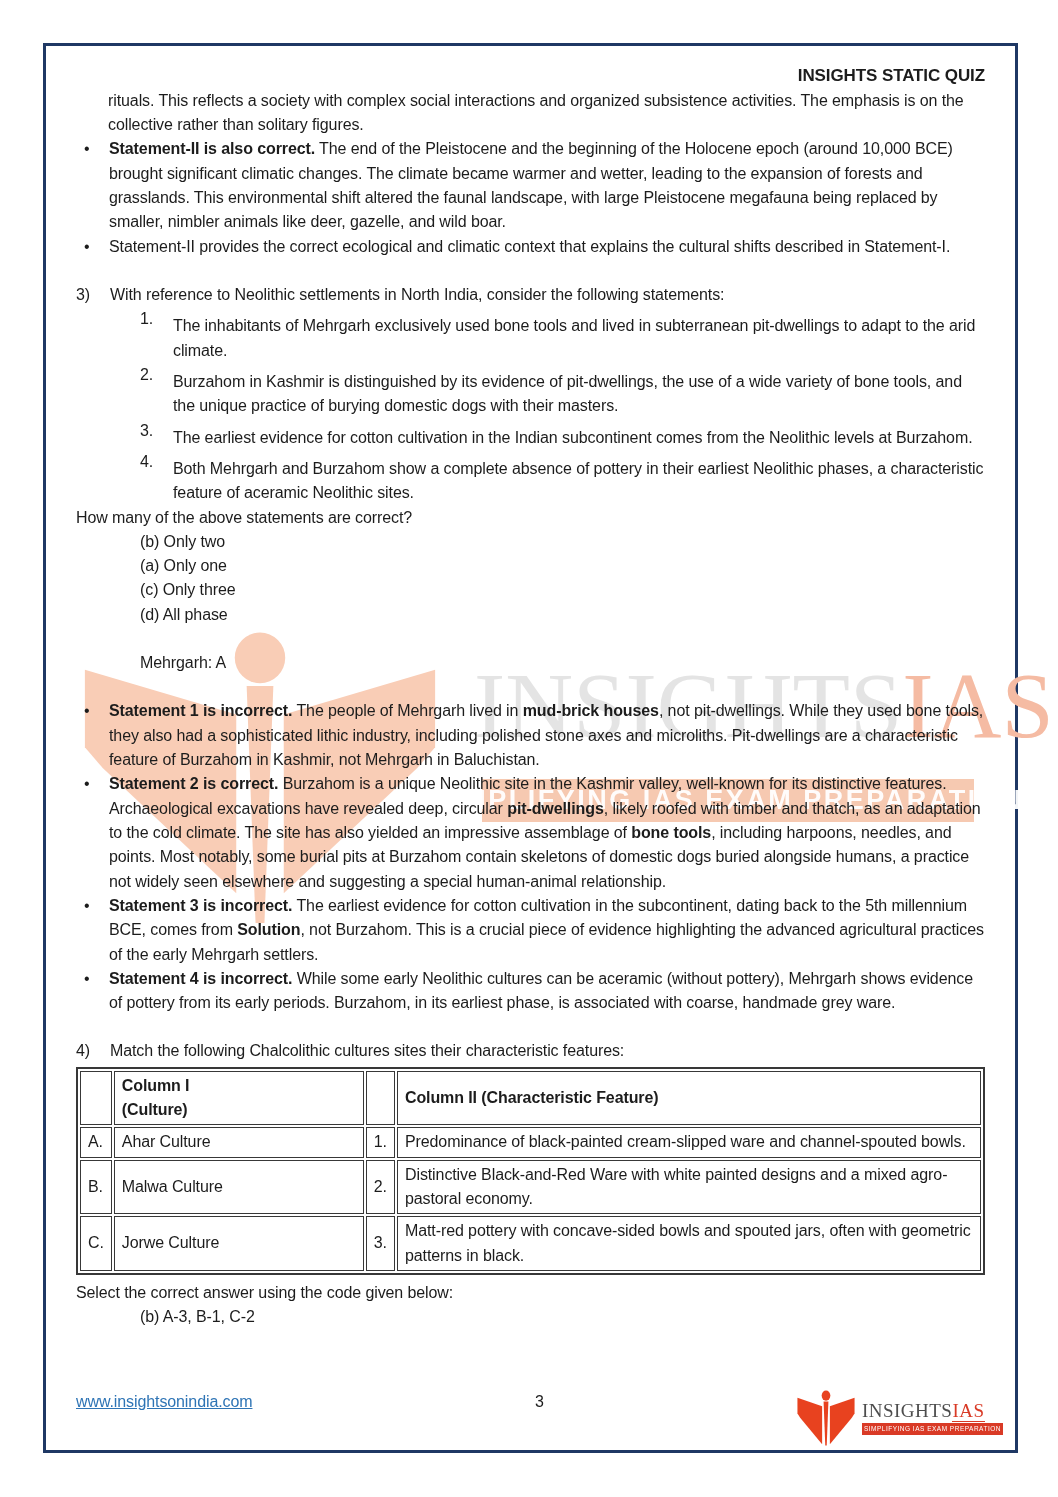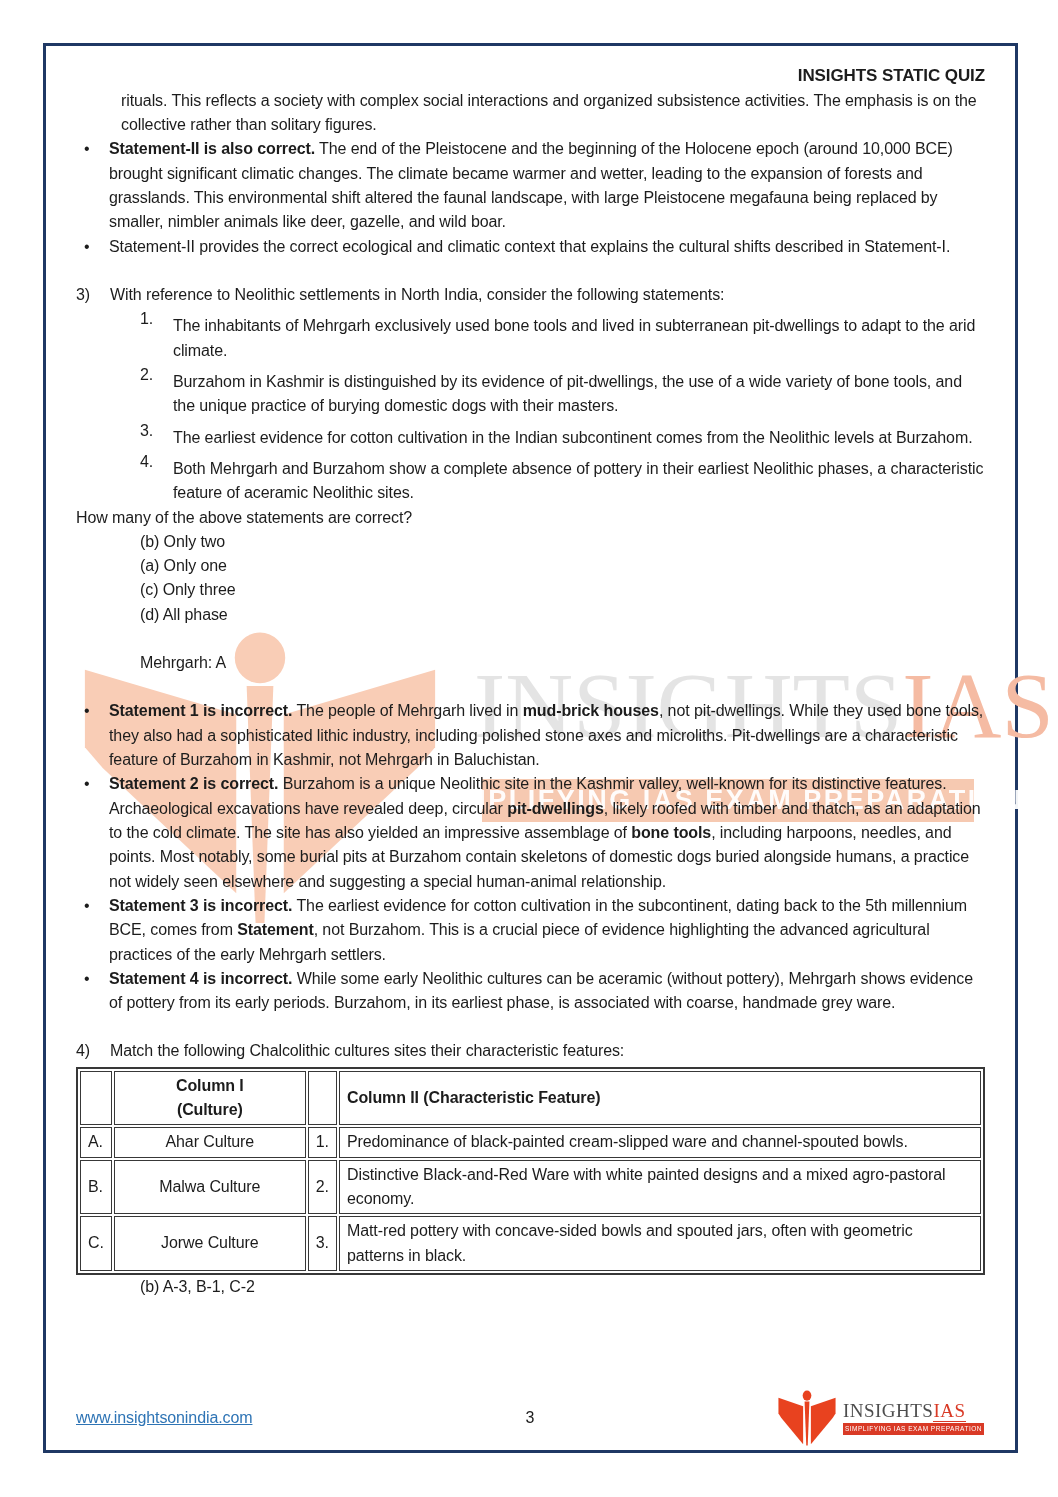--- a/index.html
+++ b/index.html
@@ -12,47 +12,47 @@
   .wm { position:absolute; inset:0; z-index:0; pointer-events:none; }
   .wm-logo { position:absolute; left:30px; top:582px; width:368px; height:298px; }
   .wm-text { position:absolute; left:428px; top:612px; font-family:"Liberation Serif", serif; font-size:94px; line-height:1; letter-spacing:0px; white-space:nowrap; }
   .wm-ins { color:#e4e4e4; }
   .wm-ias { color:#f5bba3; }
   .wm-banner { position:absolute; left:436px; top:733px; width:492px; height:43px; background:#f6c9b1; color:rgba(255,255,255,0.95); font-size:27px; font-weight:bold; letter-spacing:2.5px; display:flex; align-items:center; justify-content:center; white-space:nowrap; }
 
   
   .content { position:relative; z-index:1; padding:17px 30px 0 30px; }
   .header-title { text-align:right; font-weight:bold; font-size:17px; }
-  .cont-para { margin-left:45px; }
+  .cont-para { margin-left:32px; }
   ul.bullets { list-style:none; }
   ul.bullets li { position:relative; padding-left:33px; }
   ul.bullets li::before { content:"\2022"; position:absolute; left:8px; top:0; }
   .blank { height:24px; }
   .q-row { display:flex; }
   .q-num { flex:0 0 34px; }
   .q-text { flex:1; }
   ol.statements { list-style:none; }
   ol.statements li { display:flex; margin-left:64px; }
   .st-num { flex:0 0 33px; }
   .st-text { flex:1;margin-top:7px; }
   .options { margin-left:64px; }
   .solution { margin-left:64px; }
 
   
   table.match { width:100%; border-collapse:separate; border-spacing:2px; border:2px solid #383838; margin-top:3px; background:#fff; }
   table.match td { border:1.5px solid #383838; padding:2px 7px; vertical-align:middle; }
   td.c-letter { width:24px; padding:2px 3px; }
-  td.c-culture { width:192px;text-align:center; }
+  td.c-culture { width:250px; }
   td.c-num { width:26px; padding:2px 3px; }
   .th { font-weight:bold; }
   td.pre { white-space:pre-line; }
   .select-prompt { margin-top:6px; }
 
   
-  .footer { position:absolute; left:30px; right:31px; bottom:4px; display:flex; align-items:center; z-index:1; }
+  .footer { position:absolute; left:30px; right:12px; bottom:4px; display:flex; z-index:1; }
   .footer-left { flex:1; }
   .footer-link { color:#2E74B5; text-decoration:underline; cursor:pointer; }
   .footer-page { width:60px; text-align:center; }
   .footer-right { flex:1; display:flex; justify-content:flex-end; }
   .footer-logo { display:flex; align-items:center; gap:6px; }
   .logo-text-line { font-family:"Liberation Serif", serif; font-size:19px; line-height:1.05; letter-spacing:0.5px; }
   .lg-ins { color:#4d4d4d; }
   .lg-ias { color:#D93A26; border-bottom:1.5px solid #D93A26; }
   .lg-banner { margin-top:2px; background:#D93A26; color:#ffffff; font-size:6.5px; letter-spacing:0.5px; text-align:center; padding:1.5px 2px; white-space:nowrap; }
 </style>
@@ -117,21 +117,21 @@
       <div>(d) All phase</div>
     </div>
 
     <div class="blank"></div>
     <div class="solution">Mehrgarh: A</div>
     <div class="blank"></div>
 
     <ul class="bullets">
       <li><b>Statement 1 is incorrect.</b><span> The people of Mehrgarh lived in </span><b>mud-brick houses</b><span>, not pit-dwellings. While they used bone tools, they also had a sophisticated lithic industry, including polished stone axes and microliths. Pit-dwellings are a characteristic feature of Burzahom in Kashmir, not Mehrgarh in Baluchistan.</span></li>
       <li><b>Statement 2 is correct.</b><span> Burzahom is a unique Neolithic site in the Kashmir valley, well-known for its distinctive features. Archaeological excavations have revealed deep, circular </span><b>pit-dwellings</b><span>, likely roofed with timber and thatch, as an adaptation to the cold climate. The site has also yielded an impressive assemblage of </span><b>bone tools</b><span>, including harpoons, needles, and points. Most notably, some burial pits at Burzahom contain skeletons of domestic dogs buried alongside humans, a practice not widely seen elsewhere and suggesting a special human-animal relationship.</span></li>
-      <li><b>Statement 3 is incorrect.</b><span> The earliest evidence for cotton cultivation in the subcontinent, dating back to the 5th millennium BCE, comes from </span><b>Statement</b><span>, not Burzahom. This is a crucial piece of evidence highlighting the advanced agricultural practices of the early Mehrgarh settlers.</span></li>
+      <li><b>Statement 3 is incorrect.</b><span> The earliest evidence for cotton cultivation in the subcontinent, dating back to the 5th millennium BCE, comes from </span><b>Solution</b><span>, not Burzahom. This is a crucial piece of evidence highlighting the advanced agricultural practices of the early Mehrgarh settlers.</span></li>
       <li><b>Statement 4 is incorrect.</b><span> While some early Neolithic cultures can be aceramic (without pottery), Mehrgarh shows evidence of pottery from its early periods. Burzahom, in its earliest phase, is associated with coarse, handmade grey ware.</span></li>
     </ul>
 
     <div class="blank"></div>
 
     <div class="q-row">
       <span class="q-num">4)</span>
       <span class="q-text">Match the following Chalcolithic cultures sites their characteristic features:</span>
     </div>
 
@@ -158,20 +158,21 @@
       </tr>
       <tr>
         <td class="c-letter">C.</td>
         <td class="c-culture">Jorwe Culture</td>
         <td class="c-num">3.</td>
         <td>Matt-red pottery with concave-sided bowls and spouted jars, often with geometric patterns in black.</td>
       </tr>
     </tbody>
       </table>
 
+    <div class="select-prompt">Select the correct answer using the code given below:</div>
     <div class="options">
       <div>(b) A-3, B-1, C-2</div>
     </div>
   </div>
 
   <div class="footer">
     <div class="footer-left">
       <span class="footer-link">www.insightsonindia.com</span>
     </div>
     <div class="footer-page">3</div>

